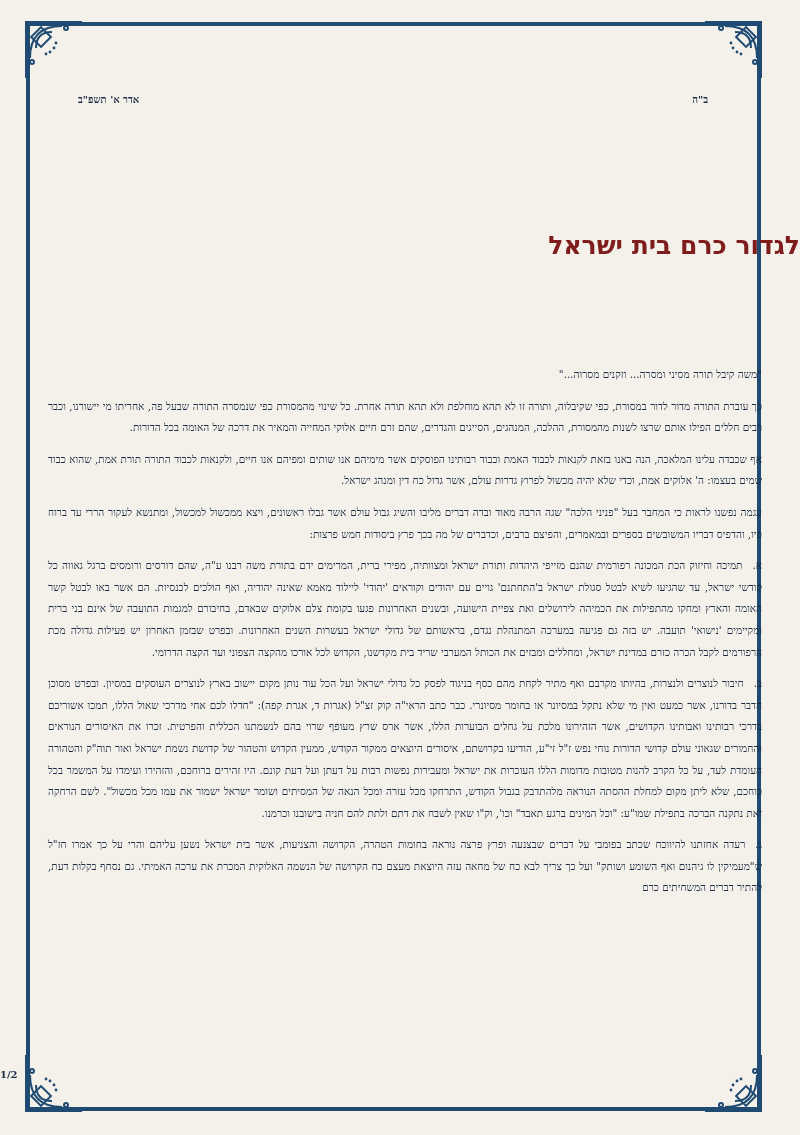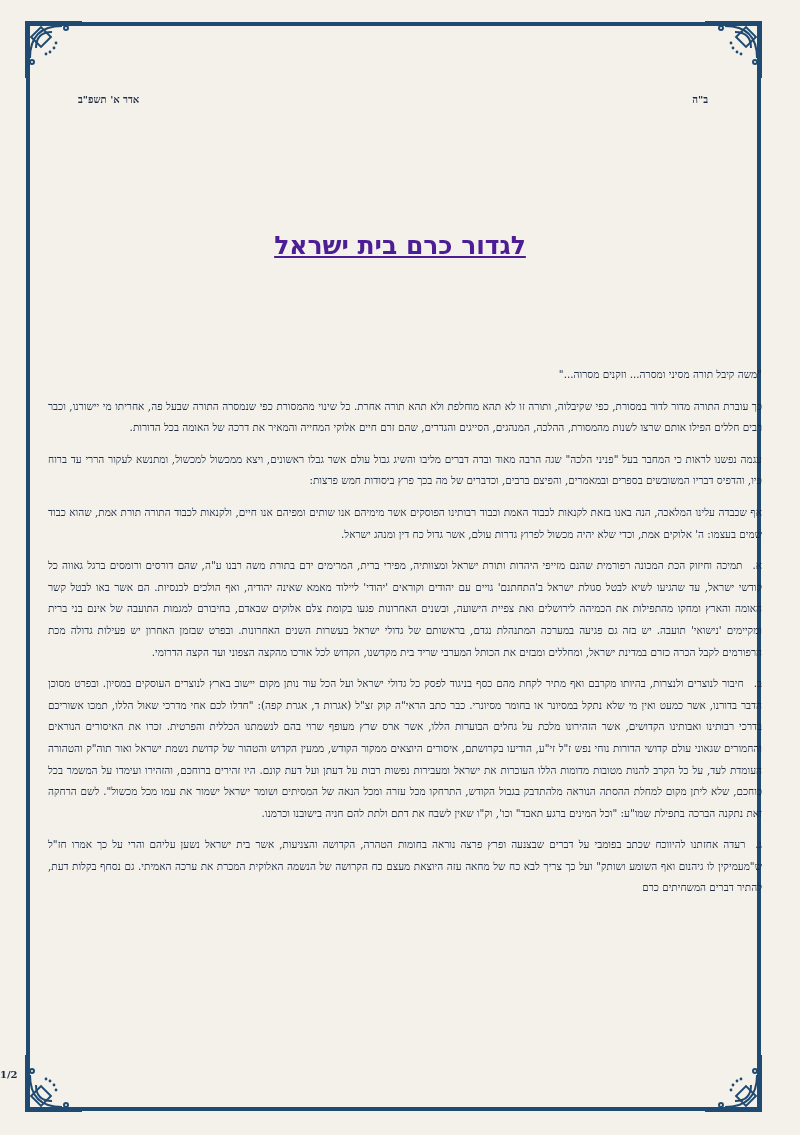--- a/index.html
+++ b/index.html
@@ -8,22 +8,22 @@
   .frame{position:absolute;left:26px;top:22px;width:735px;height:1089px;border:4px solid #1f4a72;
          box-sizing:border-box;}
   .corner{position:absolute;width:64px;height:64px;}
   .corner svg{width:64px;height:64px;display:block;}
   .c-tl{left:22px;top:18px;}
   .c-tr{right:35px;top:18px;transform:scaleX(-1);}
   .c-bl{left:22px;bottom:20px;transform:scaleY(-1);}
   .c-br{right:35px;bottom:20px;transform:scale(-1,-1);}
   .hdr-date{position:absolute;left:78px;top:94px;font-size:10px;font-weight:bold;direction:rtl;}
   .hdr-bh{position:absolute;right:92px;top:94px;font-size:10px;font-weight:bold;direction:rtl;}
-  .title{position:absolute;left:0;right:0;top:214px;text-align:center;font-family:"DejaVu Sans", sans-serif;
-         font-weight:bold;font-size:25px;color:#4c1d95;direction:rtl;text-decoration:underline;}
+  .title{position:absolute;left:0;right:0;top:214px;text-align:right;font-family:"DejaVu Sans", sans-serif;
+         font-weight:bold;font-size:25px;color:#7f1d1d;direction:rtl;}
   .body{position:absolute;left:48px;right:38px;top:364px;direction:rtl;text-align:justify;
         font-size:10.4px;line-height:21.6px;}
   .body p{margin:0 0 10px 0;}
   .body .lbl{margin-left:10px;}
   .footer{position:absolute;left:0;right:0;top:1069px;font-size:10px;font-weight:bold;}
 </style>
 </head>
 <body>
 
 <div class="frame"></div>
@@ -102,20 +102,20 @@
 </div>
 
 <div class="hdr-bh">ב"ה</div>
 <div class="hdr-date">אדר א' תשפ"ב</div>
 
 <h1 class="title">לגדור כרם בית ישראל</h1>
 
 <div class="body">
   <p>"משה קיבל תורה מסיני ומסרה... וזקנים מסרוה..."</p>
   <p>כך עוברת התורה מדור לדור במסורת, כפי שקיבלוה, ותורה זו לא תהא מוחלפת ולא תהא תורה אחרת. כל שינוי מהמסורת כפי שנמסרה התורה שבעל פה, אחריתו מי יישורנו, וכבר רבים חללים הפילו אותם שרצו לשנות מהמסורת, ההלכה, המנהגים, הסייגים והגדרים, שהם זרם חיים אלוקי המחייה והמאיר את דרכה של האומה בכל הדורות.</p>
+  <p>אף שכבדה עלינו המלאכה, הנה באנו בזאת לקנאות לכבוד האמת וכבוד רבותינו הפוסקים אשר מימיהם אנו שותים ומפיהם אנו חיים, ולקנאות לכבוד התורה תורת אמת, שהוא כבוד שמים בעצמו: ה' אלוקים אמת, וכדי שלא יהיה מכשול לפרוץ גדרות עולם, אשר גדול כח דין ומנהג ישראל.</p>
   <p>עגמה נפשנו לראות כי המחבר בעל "פניני הלכה" שגה הרבה מאוד ובדה דברים מליבו והשיג גבול עולם אשר גבלו ראשונים, ויצא ממכשול למכשול, ומתנשא לעקור הררי עד ברוח פיו, והדפיס דבריו המשובשים בספרים ובמאמרים, והפיצם ברבים, וכדברים של מה בכך פרץ ביסודות חמש פרצות:</p>
-  <p>אף שכבדה עלינו המלאכה, הנה באנו בזאת לקנאות לכבוד האמת וכבוד רבותינו הפוסקים אשר מימיהם אנו שותים ומפיהם אנו חיים, ולקנאות לכבוד התורה תורת אמת, שהוא כבוד שמים בעצמו: ה' אלוקים אמת, וכדי שלא יהיה מכשול לפרוץ גדרות עולם, אשר גדול כח דין ומנהג ישראל.</p>
   <p><span class="lbl">א.</span><span>תמיכה וחיזוק הכת המכונה רפורמית שהנם מזייפי היהדות ותורת ישראל ומצוותיה, מפירי ברית, המרימים ידם בתורת משה רבנו ע"ה, שהם דורסים ורומסים ברגל גאווה כל קודשי ישראל, עד שהגיעו לשיא לבטל סגולת ישראל ב'התחתנם' גויים עם יהודים וקוראים 'יהודי' ליילוד מאמא שאינה יהודיה, ואף הולכים לכנסיות. הם אשר באו לבטל קשר האומה והארץ ומחקו מהתפילות את הכמיהה לירושלים ואת צפיית הישועה, ובשנים האחרונות פגעו בקומת צלם אלוקים שבאדם, בחיבורם למגמות התועבה של אינם בני ברית ומקיימים 'נישואי' תועבה. יש בזה גם פגיעה במערכה המתנהלת נגדם, בראשותם של גדולי ישראל בעשרות השנים האחרונות. ובפרט שבזמן האחרון יש פעילות גדולה מכת הרפורמים לקבל הכרה כזרם במדינת ישראל, ומחללים ומבזים את הכותל המערבי שריד בית מקדשנו, הקדוש לכל אורכו מהקצה הצפוני ועד הקצה הדרומי.</span></p>
   <p><span class="lbl">ב.</span><span>חיבור לנוצרים ולנצרות, בהיותו מקרבם ואף מתיר לקחת מהם כסף בניגוד לפסק כל גדולי ישראל ועל הכל עוד נותן מקום יישוב בארץ לנוצרים העוסקים במסיון. ובפרט מסוכן הדבר בדורנו, אשר כמעט ואין מי שלא נתקל במסיונר או בחומר מסיונרי. כבר כתב הראי"ה קוק זצ"ל (אגרות ד, אגרת קפה): "חדלו לכם אחי מדרכי שאול הללו, תמכו אשוריכם בדרכי רבותינו ואבותינו הקדושים, אשר הזהירונו מלכת על גחלים הבוערות הללו, אשר ארס שרץ מעופף שרוי בהם לנשמתנו הכללית והפרטית. זכרו את האיסורים הנוראים והחמורים שגאוני עולם קדושי הדורות נוחי נפש ז"ל זי"ע, הודיעו בקרושתם, איסורים היוצאים ממקור הקודש, ממעין הקדוש והטהור של קדושת נשמת ישראל ואור תוה"ק והטהורה העומדת לעד, על כל הקרב להנות מטובות מדומות הללו העוכרות את ישראל ומעבירות נפשות רבות על דעתן ועל דעת קונם. היו זהירים ברוחכם, והזהירו ועימדו על המשמר בכל כוחכם, שלא ליתן מקום למחלת ההסתה הנוראה מלהתדבק בגבול הקודש, התרחקו מכל עזרה ומכל הנאה של המסיתים ושומר ישראל ישמור את עמו מכל מכשול". לשם הרחקה זאת נתקנה הברכה בתפילת שמו"ע: "וכל המינים ברגע תאבד" וכו', וק"ו שאין לשבח את דתם ולתת להם חניה בישובנו וכרמנו.</span></p>
   <p><span class="lbl">ג.</span><span>רעדה אחזתנו להיווכח שכתב בפומבי על דברים שבצנעה ופרץ פרצה נוראה בחומות הטהרה, הקדושה והצניעות, אשר בית ישראל נשען עליהם והרי על כך אמרו חז"ל ש"מעמיקין לו גיהנום ואף השומע ושותק" ועל כך צריך לבא כח של מחאה עזה היוצאת מעצם כח הקרושה של הנשמה האלוקית המכרת את ערכה האמיתי. גם נסחף בקלות דעת, להתיר דברים המשחיתים כרם</span></p>
 </div>
 
 <div class="footer">1/2</div>
 
 </body></html>

